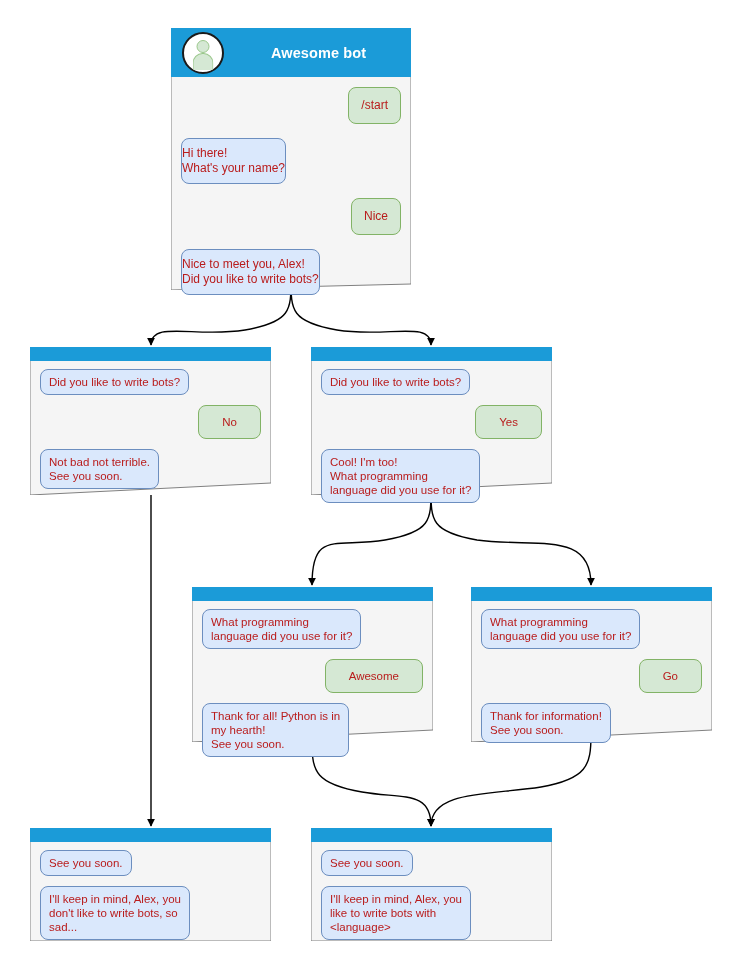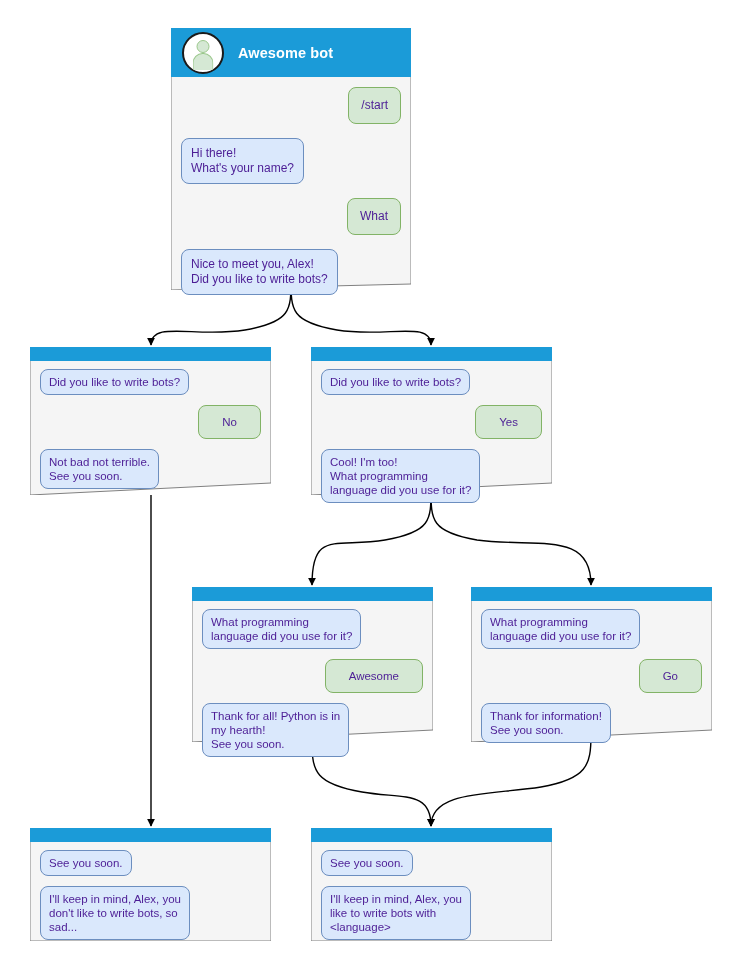--- a/index.html
+++ b/index.html
@@ -52,20 +52,21 @@
     top: 0;
     right: 0;
     height: 14px;
     background: #1b9bd8;
     display: flex;
     align-items: center;
   }
   .node.root .node-header {
     height: 49px;
     padding-left: 11px;
+    gap: 33px;
   }
   .avatar {
     width: 38px;
     height: 38px;
     border-radius: 50%;
     background: #ffffff;
     border: 2px solid #1a1a1a;
     flex: 0 0 auto;
     position: relative;
     overflow: hidden;
@@ -114,21 +115,21 @@
     display: flex;
     flex-direction: column;
   }
   .node.root .chat {
     top: 49px;
     padding-top: 10px;
   }
   .bubble {
     font-size: 11.5px;
     line-height: 14px;
-    color: #4c1d95;
+    color: #b91c1c;
     padding: 5px 8px 5px 8px;
     border-radius: 8px;
     max-width: 172px;
     box-sizing: border-box;
     white-space: pre-line;
     margin-bottom: 10px;
   }
   .bubble.bot {
     background: #dae8fc;
     border: 1px solid #6c8ebf;
@@ -138,21 +139,21 @@
     background: #d5e8d4;
     border: 1px solid #82b366;
     align-self: flex-end;
     min-width: 48px;
     padding: 9px 23px;
     text-align: left;
   }
   .node.root .bubble {
     font-size: 12px;
     line-height: 15px;
-    padding: 7px 9px;
+    padding: 7px 0;
     margin-bottom: 14px;
   }
   .node.root .bubble.user {
     padding: 10px 12px;
   }
 </style>
 </head>
 <body>
 
 <div id="canvas">
@@ -188,21 +189,21 @@
         <div class="avatar">
           <div class="head"></div>
           <div class="body"></div>
         </div>
         <div class="header-title">Awesome bot</div>
       </div>
       <div class="chat">
         <div class="bubble user">/start</div>
         <div class="bubble bot">Hi there!
 What's your name?</div>
-        <div class="bubble user">What</div>
+        <div class="bubble user">Nice</div>
         <div class="bubble bot">Nice to meet you, Alex!
 Did you like to write bots?</div>
       </div>
     </div>
   </div>
 
   <div class="node" style="left:30px; top:347px; width:241px; height:148px;">
     <svg class="node-shape" viewBox="0 0 241 148" preserveAspectRatio="none">
       <polygon points="0,0 241,0 241,136 0,148" fill="#f5f5f5" stroke="#808080" stroke-width="1"></polygon>
     </svg>

